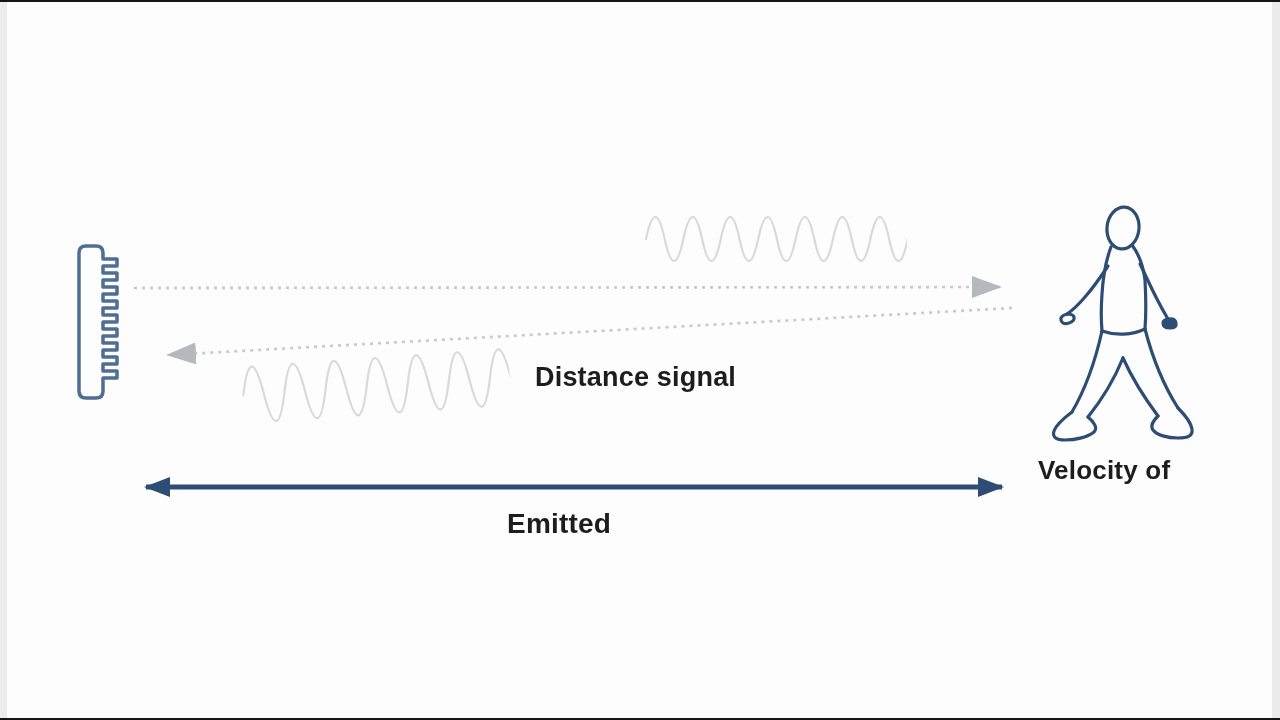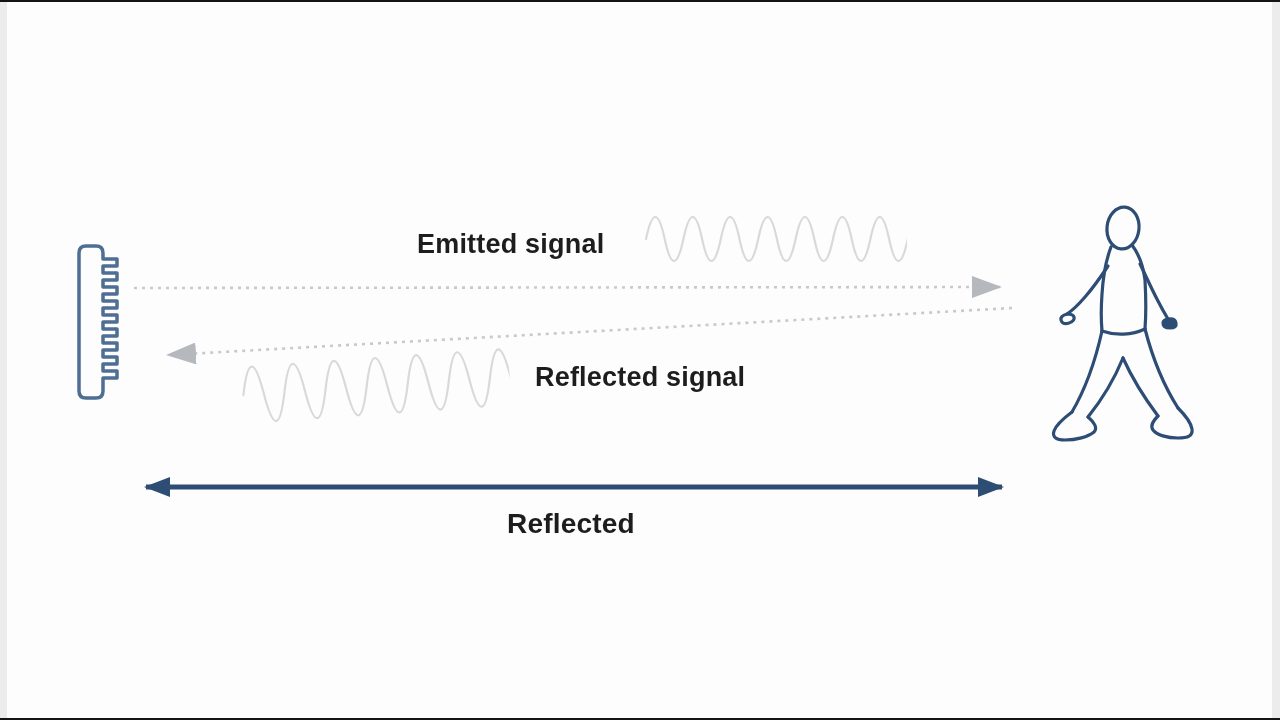--- a/index.html
+++ b/index.html
@@ -123,22 +123,22 @@
 
   <svg class="abs distance-arrow-svg" width="912" height="34" viewBox="0 0 912 34">
     <defs>
       <marker id="navyArrow" markerUnits="userSpaceOnUse" markerWidth="26" markerHeight="20" refX="24" refY="10" orient="auto-start-reverse">
         <path d="M0,0 L26,10 L0,20 Z" class="navy-fill"></path>
       </marker>
     </defs>
     <line x1="28" y1="17" x2="884" y2="17" class="navy-stroke" stroke-width="5" marker-start="url(#navyArrow)" marker-end="url(#navyArrow)"></line>
   </svg>
 
-  <div class="diagram-label label-emitted">Emitted signal</div>
 
-  <div class="diagram-label label-reflected">Reflected signal</div>
+  <div class="diagram-label label-reflected">Distance signal</div>
 
-  <div class="diagram-label label-distance">Reflected</div>
+  <div class="diagram-label label-distance">Emitted</div>
 
   <div class="diagram-label label-velocity">
+    <div>Velocity of</div>
   </div>
 
 </div>
 
 </body></html>

